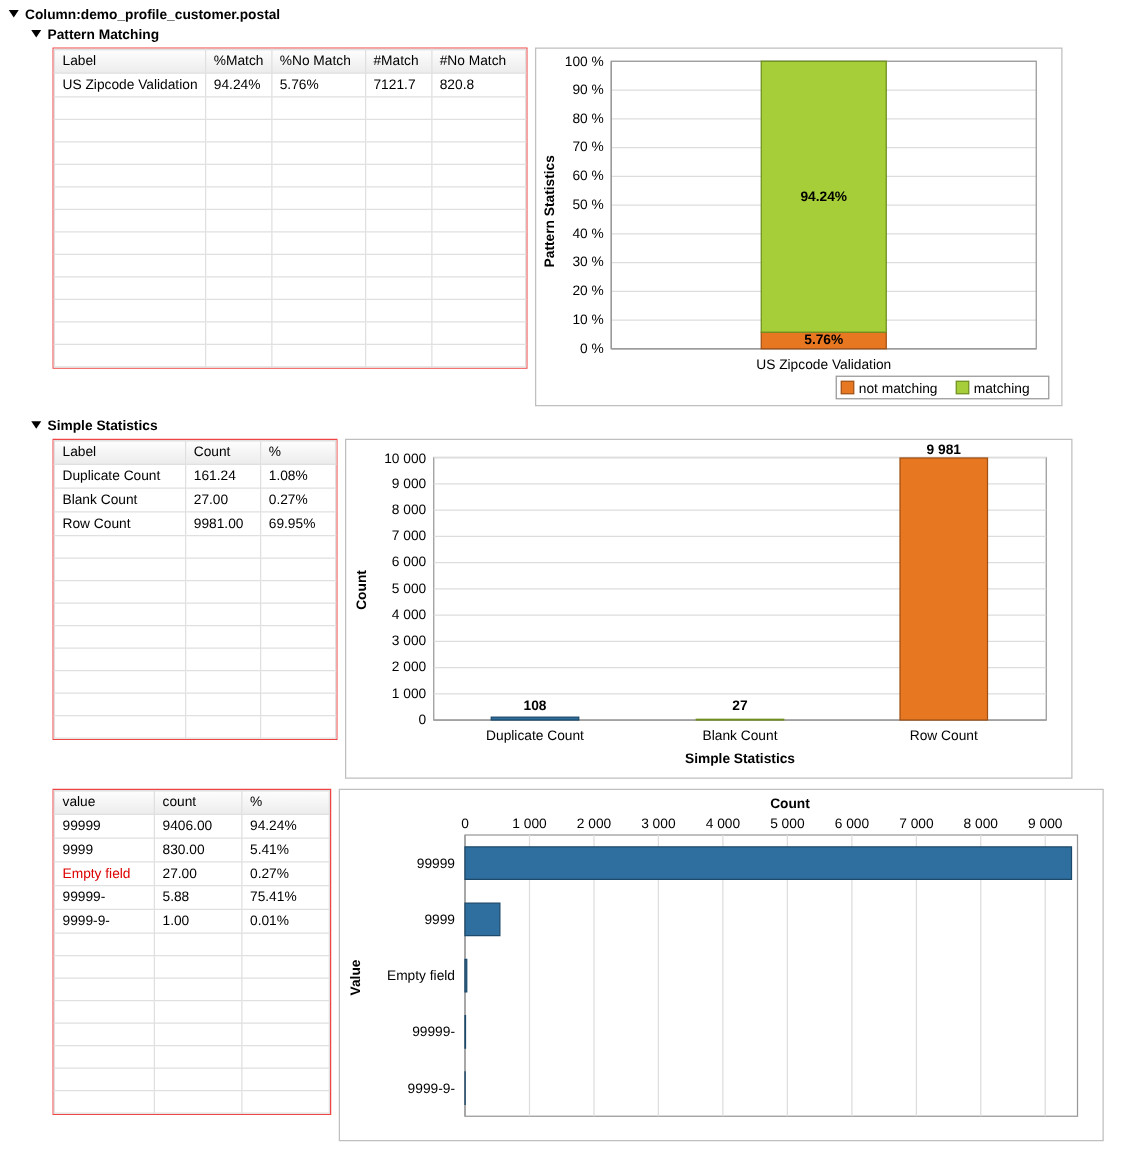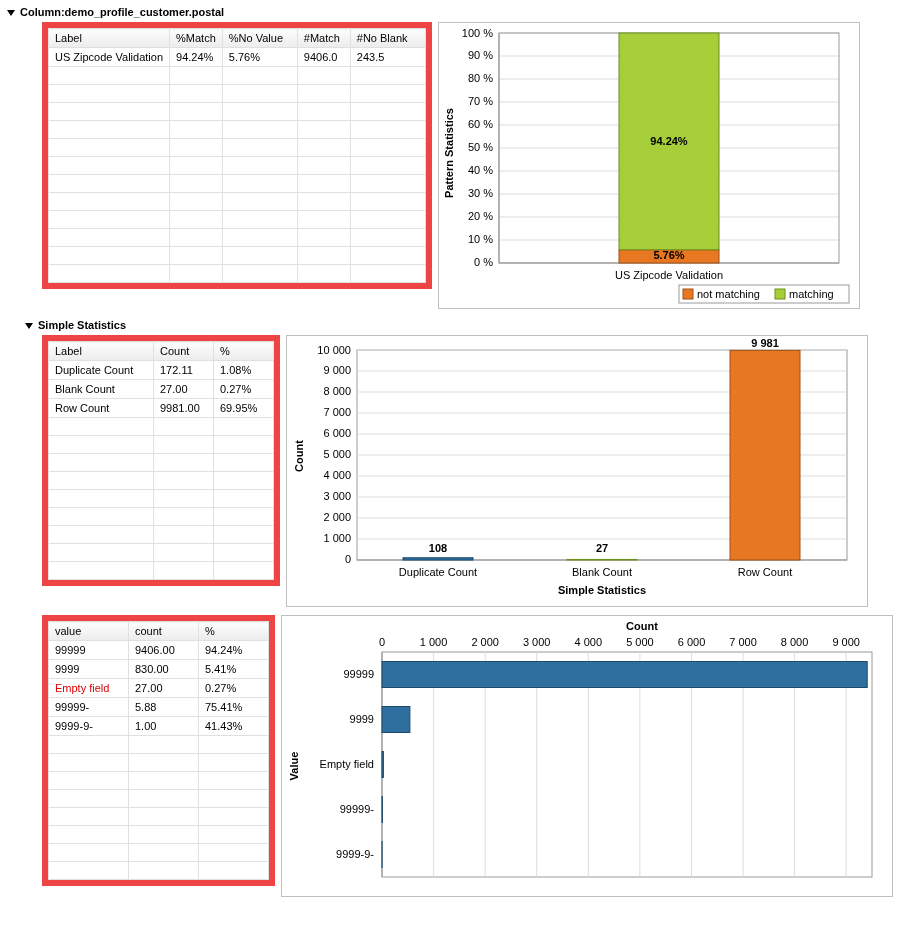--- a/index.html
+++ b/index.html
@@ -1,27 +1,27 @@
 <!DOCTYPE html>
 <html><head>
 <meta charset="utf-8">
 <style>
   * { box-sizing: border-box; }
   html, body { margin: 0; padding: 0; font-family: Tahoma, Arial, sans-serif; font-size: 11px; color: #000; background: #fff; }
   .root { width: 904px; padding: 4px 6px; }
 
   .tree-node { margin-bottom: 2px; }
-  .tree-header { display: flex; align-items: flex-end; cursor: pointer; user-select: none; padding: 2px 0; }
+  .tree-header { display: flex; align-items: flex-start; cursor: pointer; user-select: none; padding: 2px 0; }
   .tree-header .twist { width: 10px; height: 10px; margin-right: 4px; }
   .tree-header .twist svg { display: block; }
   .tree-header .label { font-weight: bold; }
   .tree-children { margin-left: 18px; }
 
   .section { display: flex; align-items: flex-start; gap: 6px; margin-top: 2px; margin-bottom: 8px; }
-  .section .table-wrap { border: 6px solid #ef4444; }
+  .section .table-wrap { border: 1px solid #ef4444; }
   table.data { border-collapse: collapse; background: #fff; font-size: 11px; }
   table.data th, table.data td { border: 1px solid #e0e0e0; padding: 3px 6px; text-align: left; white-space: nowrap; }
   table.data th { background: linear-gradient(#fdfdfd,#ececec); font-weight: normal; cursor: pointer; }
   table.data td { height: 18px; }
   .empty-red { color: #d00; }
 
   
   .chart-box { border: 1px solid #bfbfbf; background: #fff; }
   .chart-box svg { display: block; }
   svg text { font-family: Tahoma, Arial, sans-serif; font-size: 11px; fill: #000; }
@@ -38,40 +38,48 @@
       <span class="twist">
         <svg viewBox="0 0 10 10" width="10" height="10">
             <polygon points="1,2 9,2 5,8" fill="#000"></polygon>
           </svg>
       </span>
       <span class="label">Column:demo_profile_customer.postal</span>
     </div>
     <div class="tree-children">
 
       <div class="tree-node">
+        <div class="tree-header">
+          <span class="twist">
+            <svg viewBox="0 0 10 10" width="10" height="10">
+                <polygon points="1,2 9,2 5,8" fill="#000"></polygon>
+              </svg>
+          </span>
+          <span class="label">Pattern Matching</span>
+        </div>
         <div class="tree-children">
           <div class="section">
             <div class="table-wrap">
               <table class="data">
                 <thead>
                     <tr>
                   <th style="width:120px">Label</th>
                   <th style="width:35px">%Match</th>
-                  <th style="width:75px">%No Value</th>
+                  <th style="width:75px">%No Match</th>
                   <th style="width:53px">#Match</th>
-                  <th style="width:75px">#No Blank</th>
+                  <th style="width:75px">#No Match</th>
                 </tr>
                   </thead>
                 <tbody>
                   <tr>
                     <td>US Zipcode Validation</td>
                     <td>94.24%</td>
                     <td>5.76%</td>
-                    <td>9406.0</td>
-                    <td>243.5</td>
+                    <td>7121.7</td>
+                    <td>820.8</td>
                   </tr>
                   <tr>
                       <td></td>
                       <td></td>
                       <td></td>
                       <td></td>
                       <td></td>
                     </tr>
                   <tr>
                       <td></td>
@@ -232,21 +240,21 @@
                 <thead>
                     <tr>
                   <th style="width:105px">Label</th>
                   <th style="width:60px">Count</th>
                   <th style="width:60px">%</th>
                 </tr>
                   </thead>
                 <tbody>
                   <tr>
                     <td>Duplicate Count</td>
-                    <td>172.11</td>
+                    <td>161.24</td>
                     <td>1.08%</td>
                   </tr>
                   <tr>
                     <td>Blank Count</td>
                     <td>27.00</td>
                     <td>0.27%</td>
                   </tr>
                   <tr>
                     <td>Row Count</td>
                     <td>9981.00</td>
@@ -382,21 +390,21 @@
                     <td>0.27%</td>
                   </tr>
                   <tr>
                     <td>99999-</td>
                     <td>5.88</td>
                     <td>75.41%</td>
                   </tr>
                   <tr>
                     <td>9999-9-</td>
                     <td>1.00</td>
-                    <td>41.43%</td>
+                    <td>0.01%</td>
                   </tr>
                   <tr>
                       <td></td>
                       <td></td>
                       <td></td>
                     </tr>
                   <tr>
                       <td></td>
                       <td></td>
                       <td></td>

